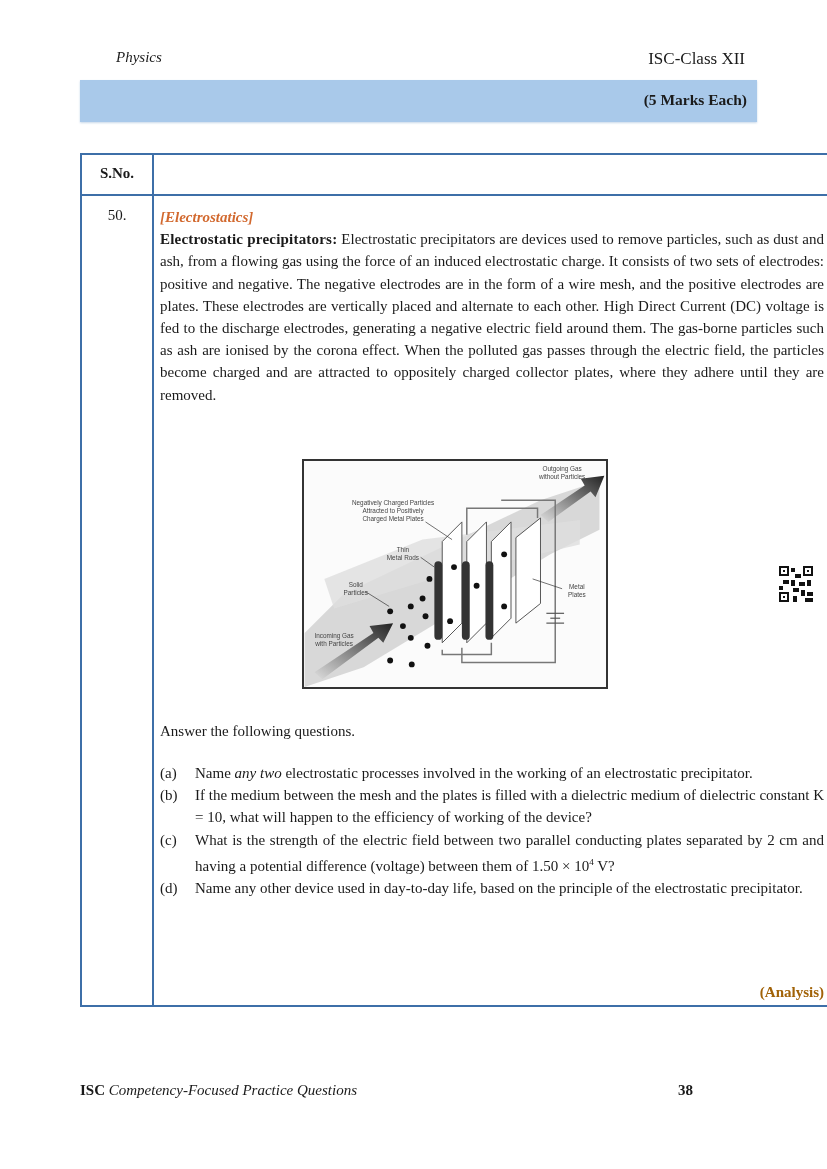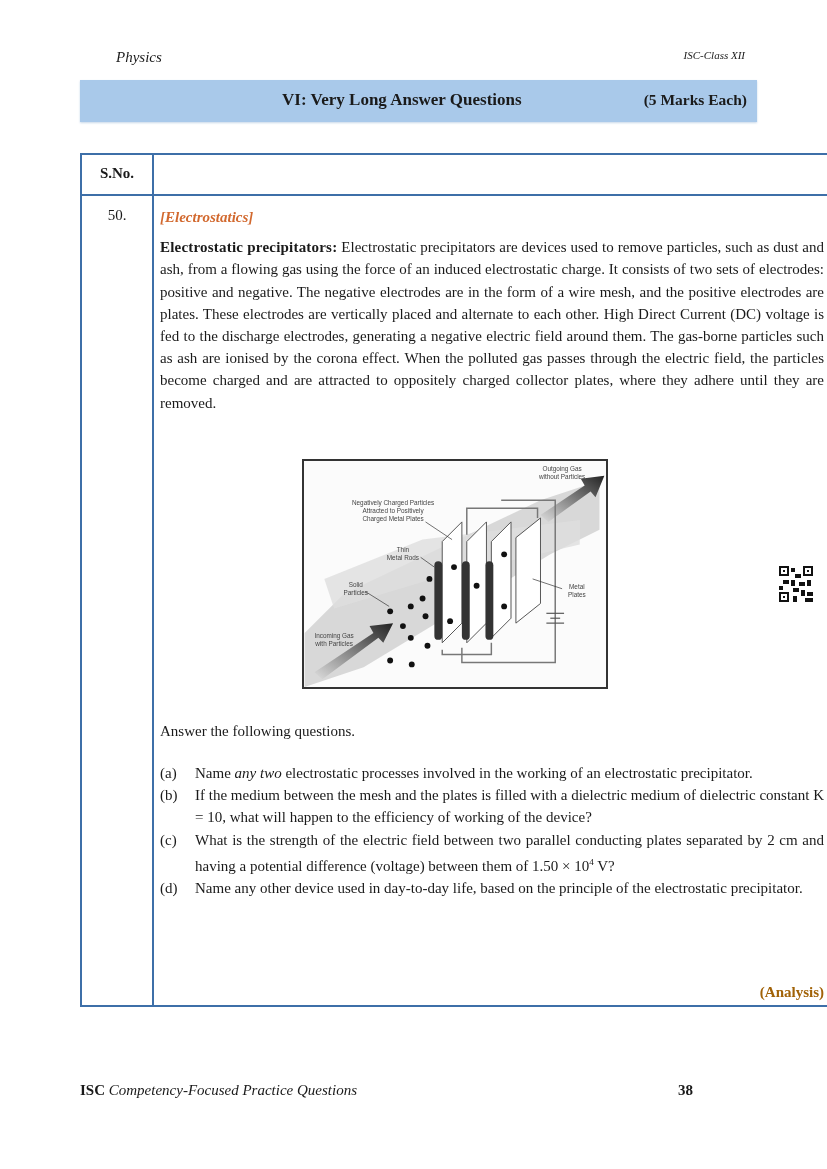--- a/index.html
+++ b/index.html
@@ -1,30 +1,30 @@
 <!DOCTYPE html>
 <html><head>
 <meta charset="utf-8">
 <style>
   html, body { margin: 0; padding: 0; background: #ffffff; }
   body { width: 827px; height: 1169px; position: relative; font-family: "Liberation Serif", "DejaVu Serif", serif; color: #1a1a1a; overflow: hidden; }
   .hdr-left { position: absolute; left: 80px; top: 49px; font-style: italic; font-size: 15px; margin-left: 36px; }
-  .hdr-right { position: absolute; right: 82px; top: 49px; font-style: italic; font-size: 11px; }
+  .hdr-right { position: absolute; right: 82px; top: 49px; font-size: 17px; }
   .banner { position: absolute; left: 80px; top: 80px; width: 677px; height: 42px; background: #a9c9ea; box-shadow: 0 1px 2px #c8d8ea; }
   .banner-title { position: absolute; left: 202px; top: 10px; font-weight: bold; font-size: 17px; }
   .banner-marks { position: absolute; right: 10px; top: 11px; font-weight: bold; font-size: 15.5px; }
 
   .qtable { position: absolute; left: 80px; top: 153px; width: 752px; height: 854px; border: 2px solid #3d6fa8; box-sizing: border-box; }
   .col-div { position: absolute; left: 70px; top: 0; bottom: 0; width: 2px; background: #3d6fa8; }
   .row-div { position: absolute; left: 0; right: 0; top: 39px; height: 2px; background: #3d6fa8; }
   .th-sno { position: absolute; left: 0; width: 70px; top: 10px; text-align: center; font-weight: bold; font-size: 15px; }
   .th-q { position: absolute; left: 72px; right: 0; top: 10px; text-align: center; font-size: 15px; }
   .sno { position: absolute; left: 0; width: 70px; top: 52px; text-align: center; font-size: 15px; }
   .cell { position: absolute; left: 78px; right: 6px; top: 51px; font-size: 15px; line-height: 22.2px; }
-  .topic { color: #d2692f; font-style: italic; font-weight: bold; margin-bottom: 8px; }
+  .topic { color: #d2692f; font-style: italic; font-weight: bold; }
   .para { text-align: justify; }
   .para b { letter-spacing: 0.2px; }
 
   .figure { position: absolute; left: 220px; top: 304px; width: 306px; height: 230px; border: 2px solid #333; box-sizing: border-box; background: #fbfbfb; }
   .figure svg { width: 100%; height: 100%; display: block; }
 
   .answer-intro { position: absolute; left: 78px; top: 568px; font-size: 15px; }
   .subqs { position: absolute; left: 78px; right: 6px; top: 607px; font-size: 15px; line-height: 22.2px; }
   .subq { display: flex; margin-bottom: 0; }
   .subq .lbl { width: 35px; flex: none; }
@@ -38,21 +38,20 @@
   .footer-right { position: absolute; left: 678px; top: 1082px; font-weight: bold; font-size: 15px; }
   .lab { font-family: "Liberation Sans", sans-serif; font-size: 6.5px; fill: #444; }
 </style>
 </head>
 <body>
 
 <div class="hdr-left">Physics</div>
 <div class="hdr-right">ISC-Class XII</div>
 
 <div class="banner">
-  <span class="banner-title">VI: Very Long Answer Questions</span>
   <span class="banner-marks">(5 Marks Each)</span>
 </div>
 
 <div class="qtable">
   <div class="col-div"></div>
   <div class="row-div"></div>
   <div class="th-sno">S.No.</div>
 
   <div class="sno">50.</div>
 

